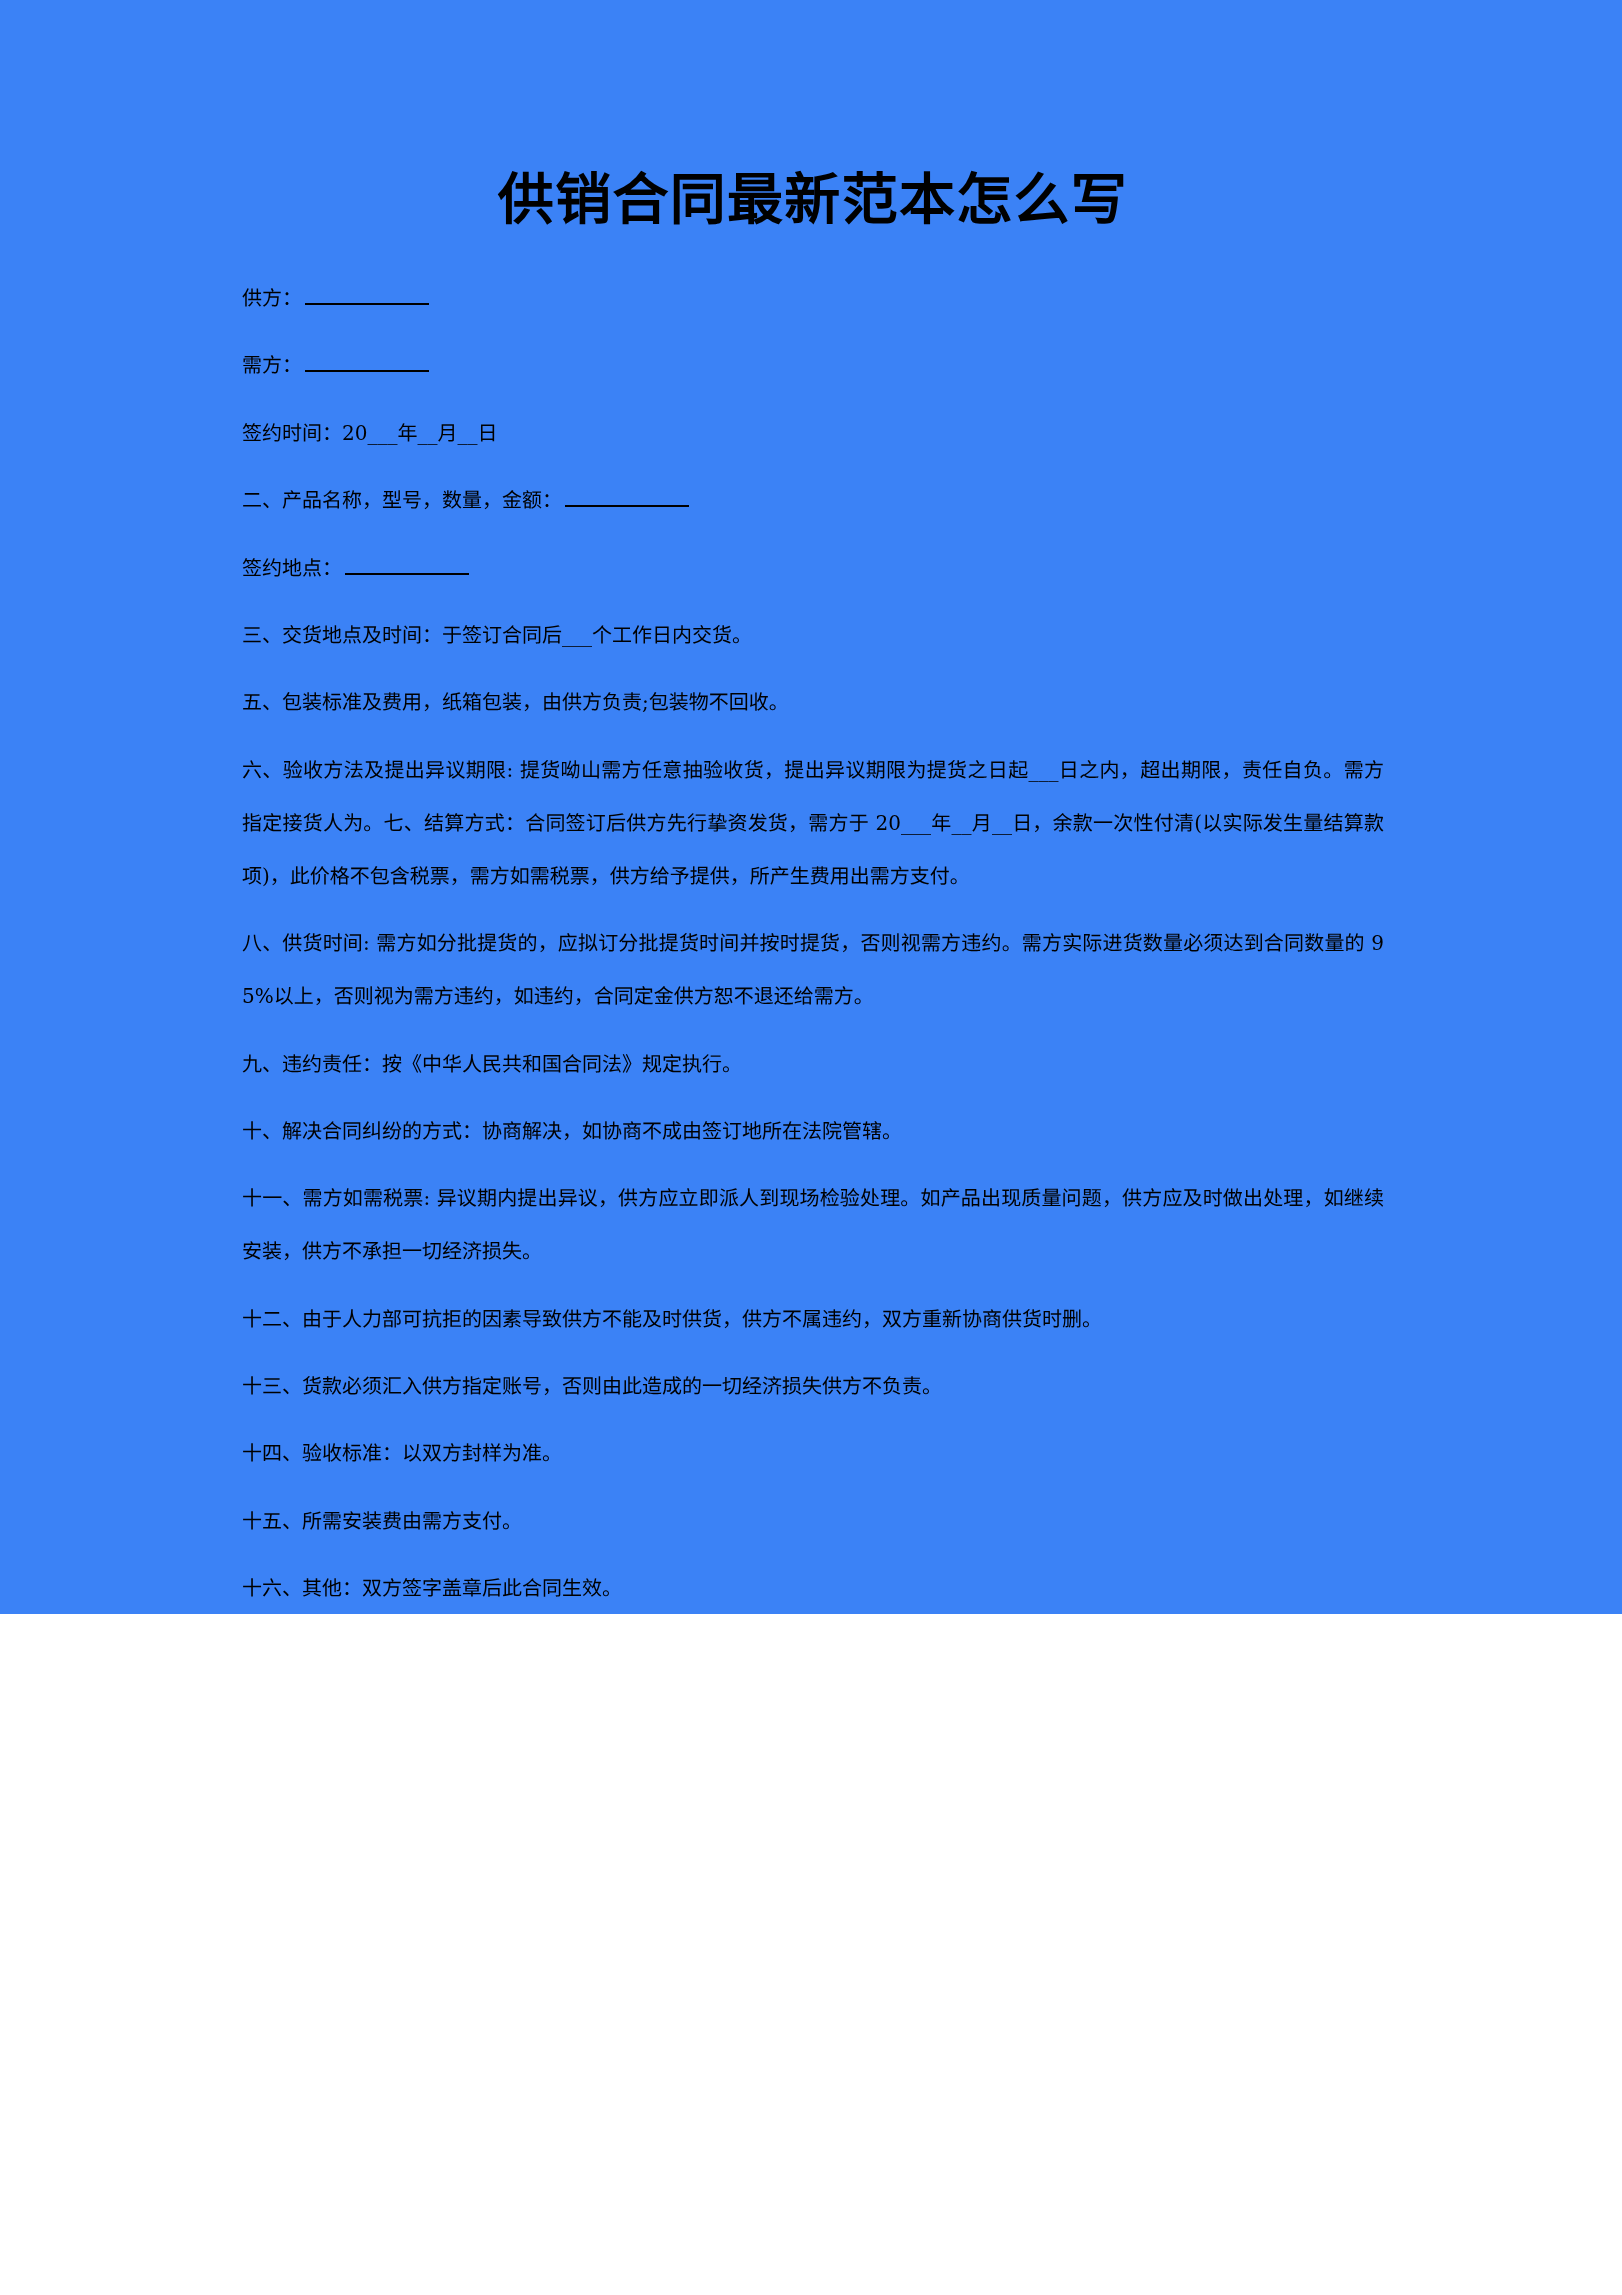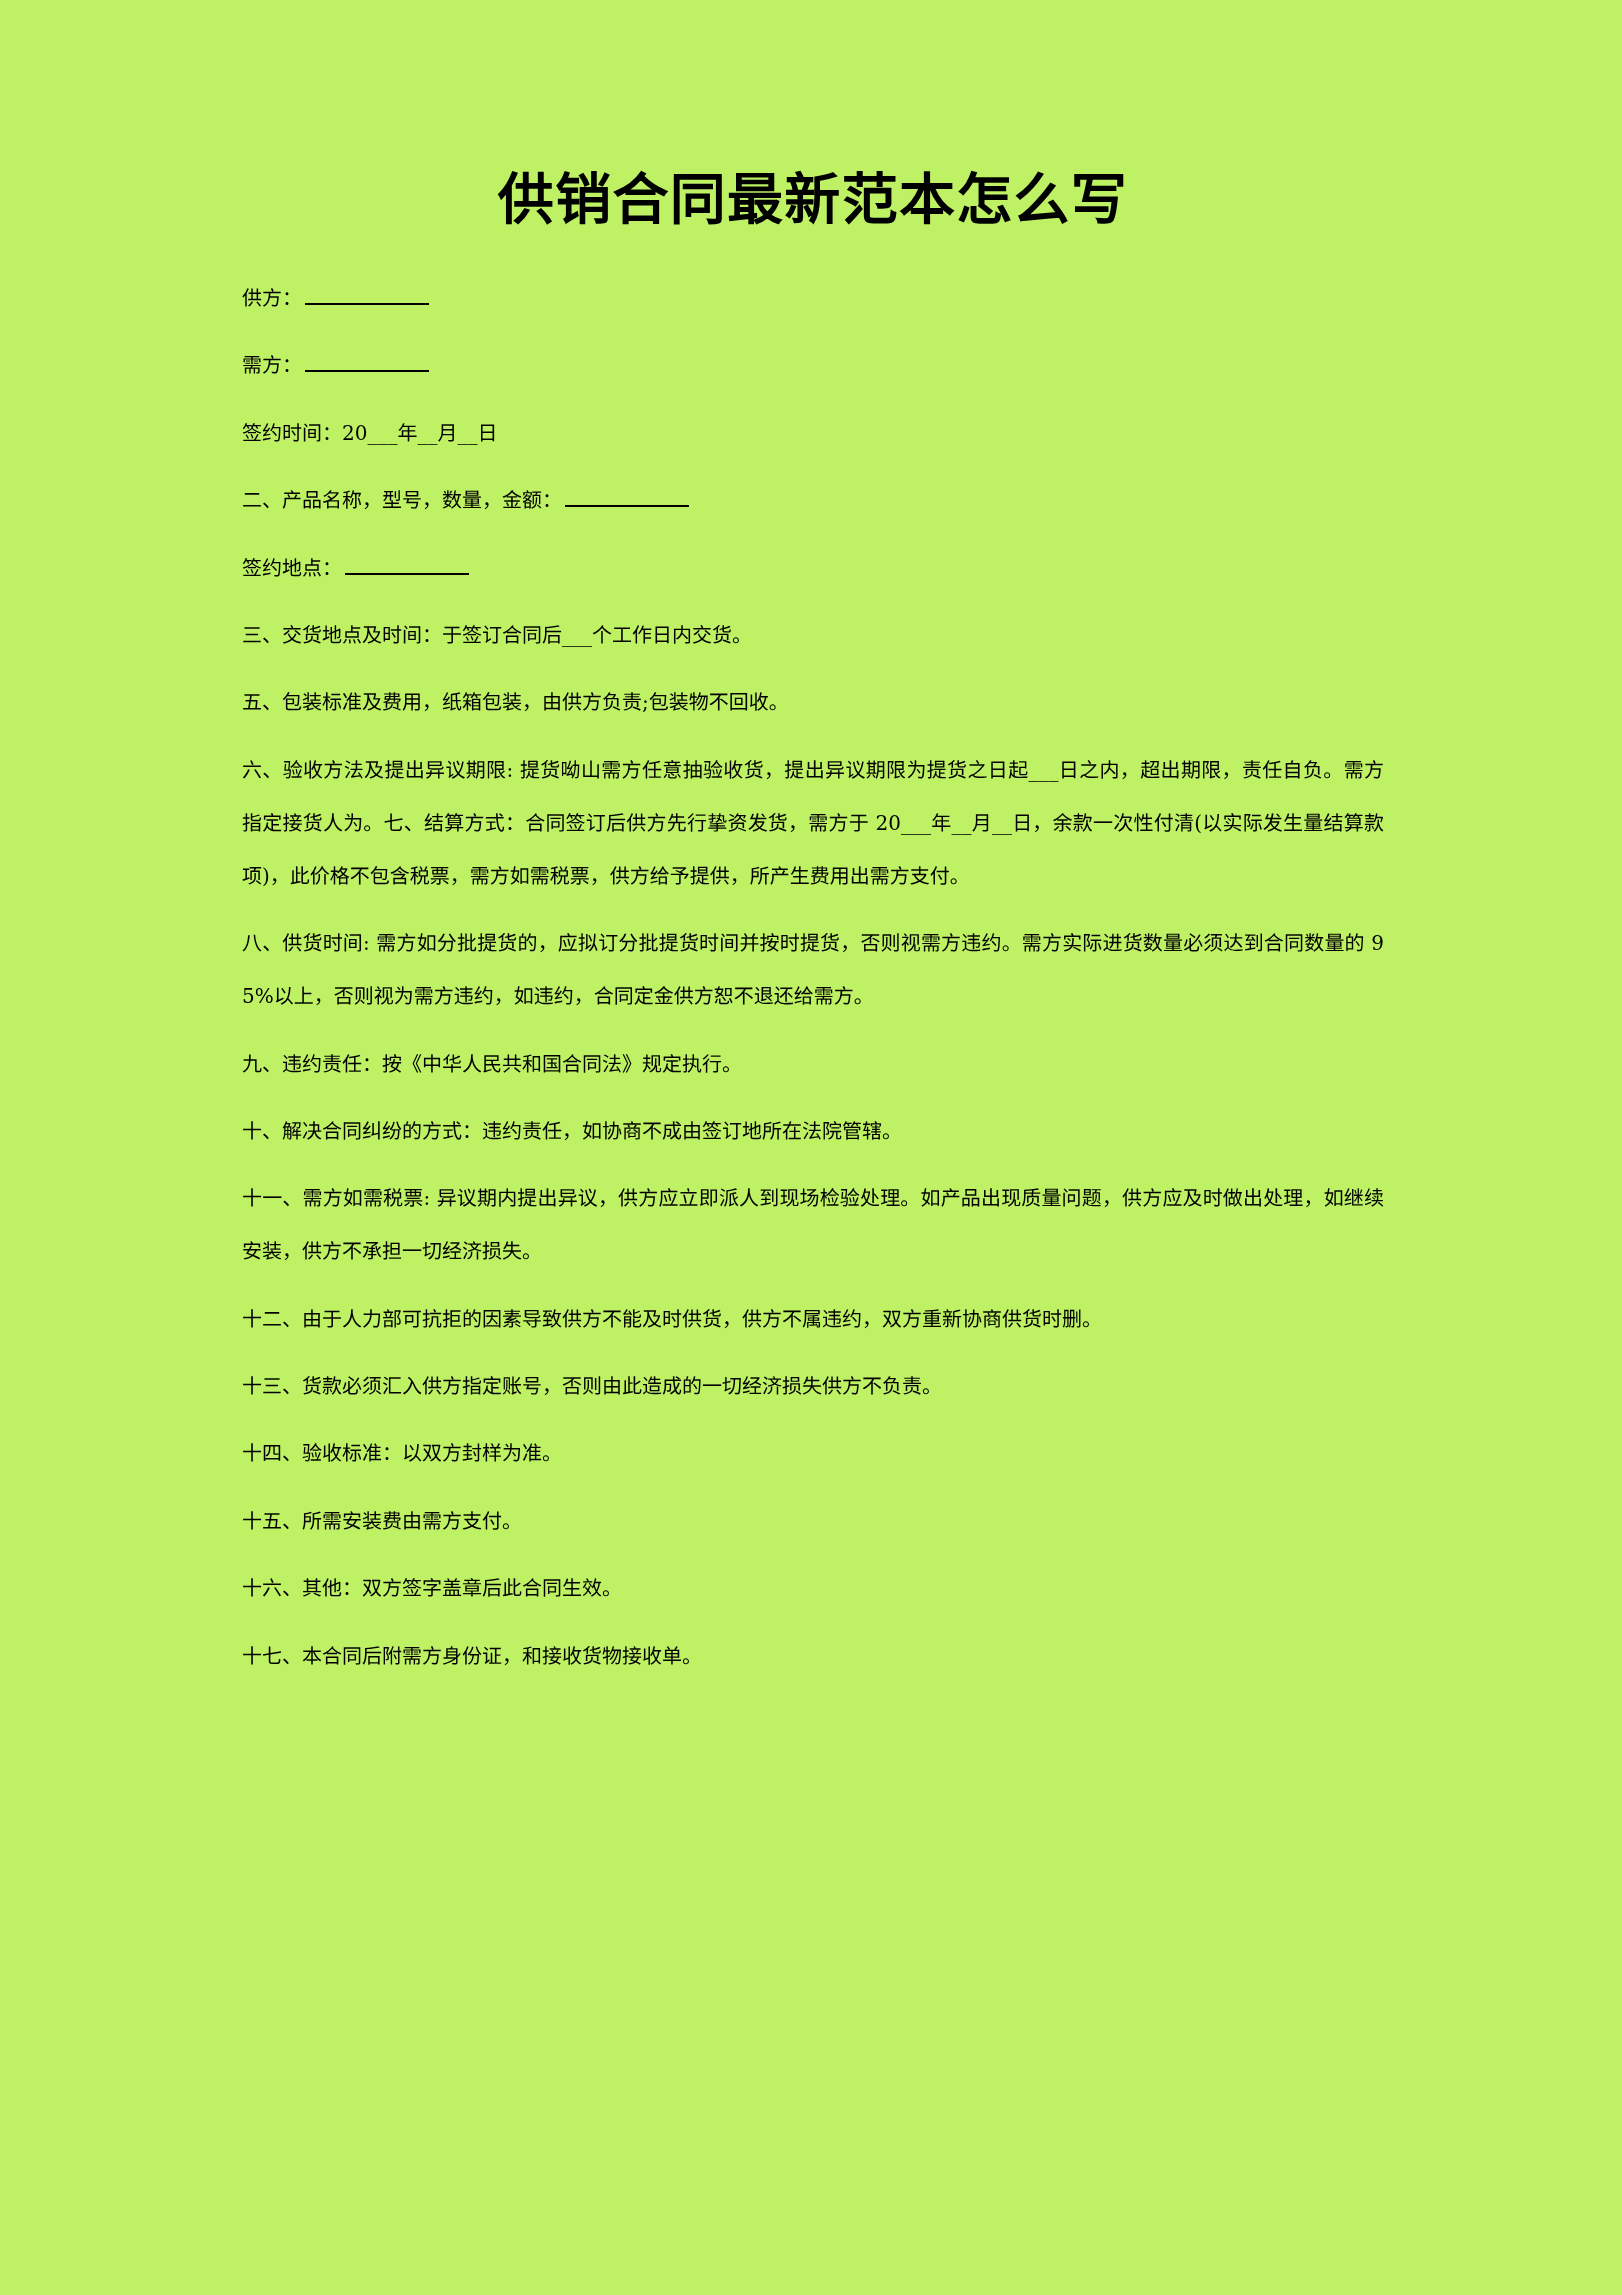--- a/index.html
+++ b/index.html
@@ -8,22 +8,22 @@
     padding: 0;
     background: #ffffff;
   }
   body {
     font-family: "DejaVu Serif", "Liberation Serif", serif;
     color: #000000;
   }
   .page {
     position: relative;
     width: 1623px;
-    height: 2295px;
-    background: #bef264;
+    height: 1614px;
+    background: #3b82f6;
     box-sizing: border-box;
     overflow: hidden;
   }
   .content {
     position: absolute;
     left: 242px;
     top: 164px;
     width: 1142px;
   }
   .doc-title {
@@ -81,21 +81,21 @@
 
 
     <p class="para"><span>五、包装标准及费用，纸箱包装，由供方负责;包装物不回收。</span></p>
 
     <p class="para wrap"><span>六、验收方法及提出异议期限: 提货呦山需方任意抽验收货，提出异议期限为提货之日起___日之内，超出期限，责任自负。需方指定接货人为。七、结算方式：合同签订后供方先行挚资发货，需方于 20___年__月__日，余款一次性付清(以实际发生量结算款项)，此价格不包含税票，需方如需税票，供方给予提供，所产生费用出需方支付。</span></p>
 
     <p class="para wrap"><span>八、供货时间: 需方如分批提货的，应拟订分批提货时间并按时提货，否则视需方违约。需方实际进货数量必须达到合同数量的 95%以上，否则视为需方违约，如违约，合同定金供方恕不退还给需方。</span></p>
 
     <p class="para"><span>九、违约责任：按《中华人民共和国合同法》规定执行。</span></p>
 
-    <p class="para"><span>十、解决合同纠纷的方式：违约责任，如协商不成由签订地所在法院管辖。</span></p>
+    <p class="para"><span>十、解决合同纠纷的方式：协商解决，如协商不成由签订地所在法院管辖。</span></p>
 
     <p class="para wrap"><span>十一、需方如需税票: 异议期内提出异议，供方应立即派人到现场检验处理。如产品出现质量问题，供方应及时做出处理，如继续安装，供方不承担一切经济损失。</span></p>
 
     <p class="para wrap"><span>十二、由于人力部可抗拒的因素导致供方不能及时供货，供方不属违约，双方重新协商供货时删。</span></p>
 
     <p class="para"><span>十三、货款必须汇入供方指定账号，否则由此造成的一切经济损失供方不负责。</span></p>
 
     <p class="para"><span>十四、验收标准：以双方封样为准。</span></p>
 
     <p class="para"><span>十五、所需安装费由需方支付。</span></p>

